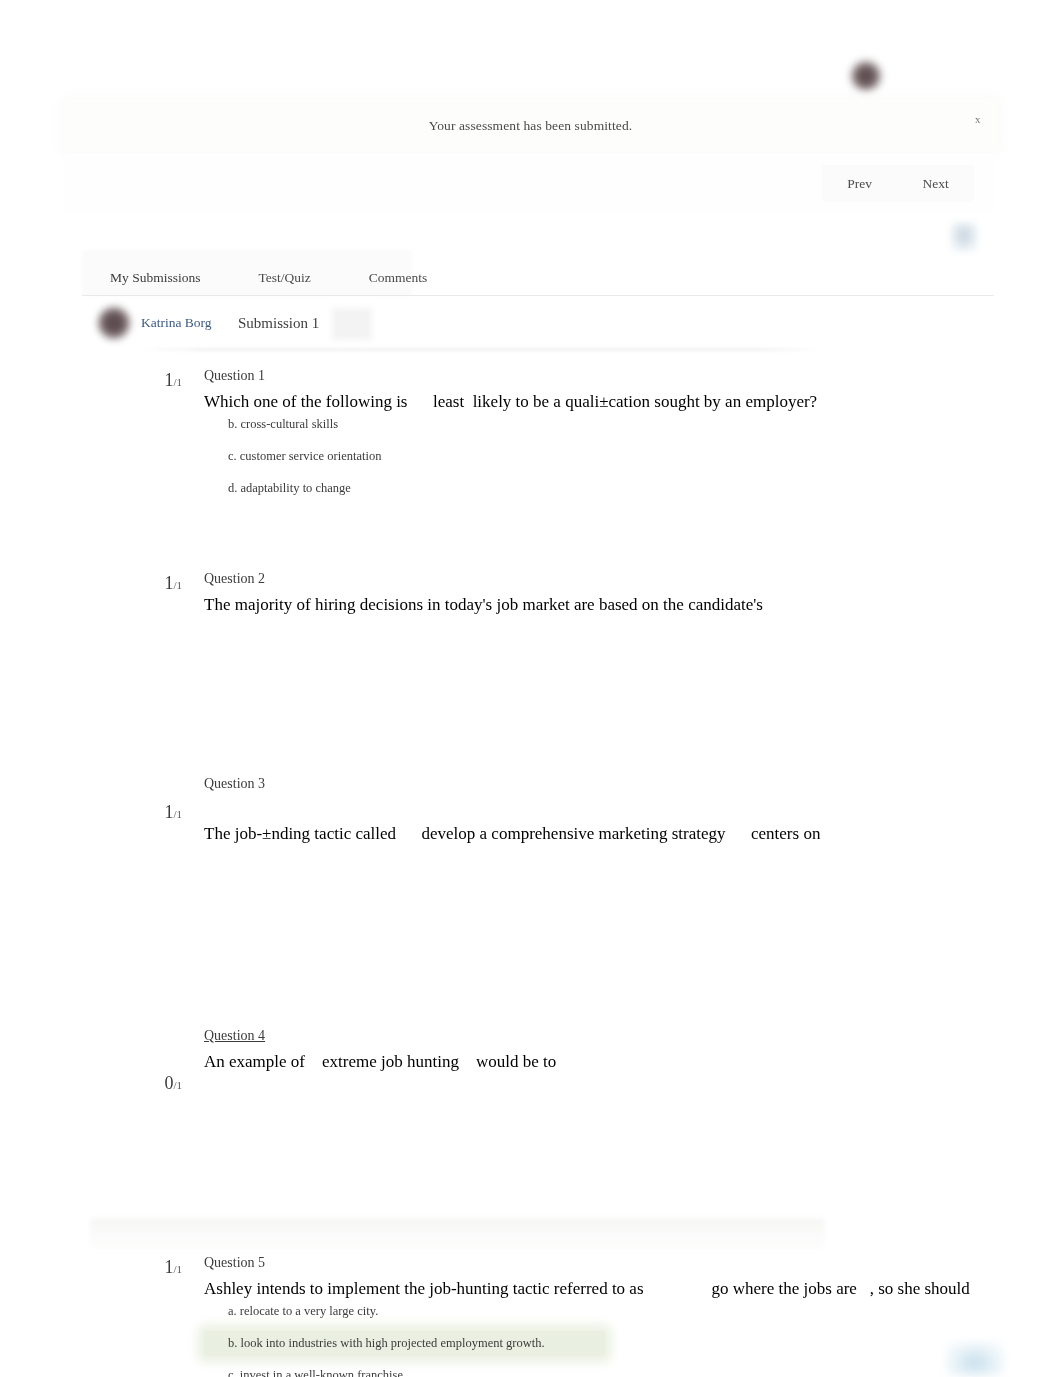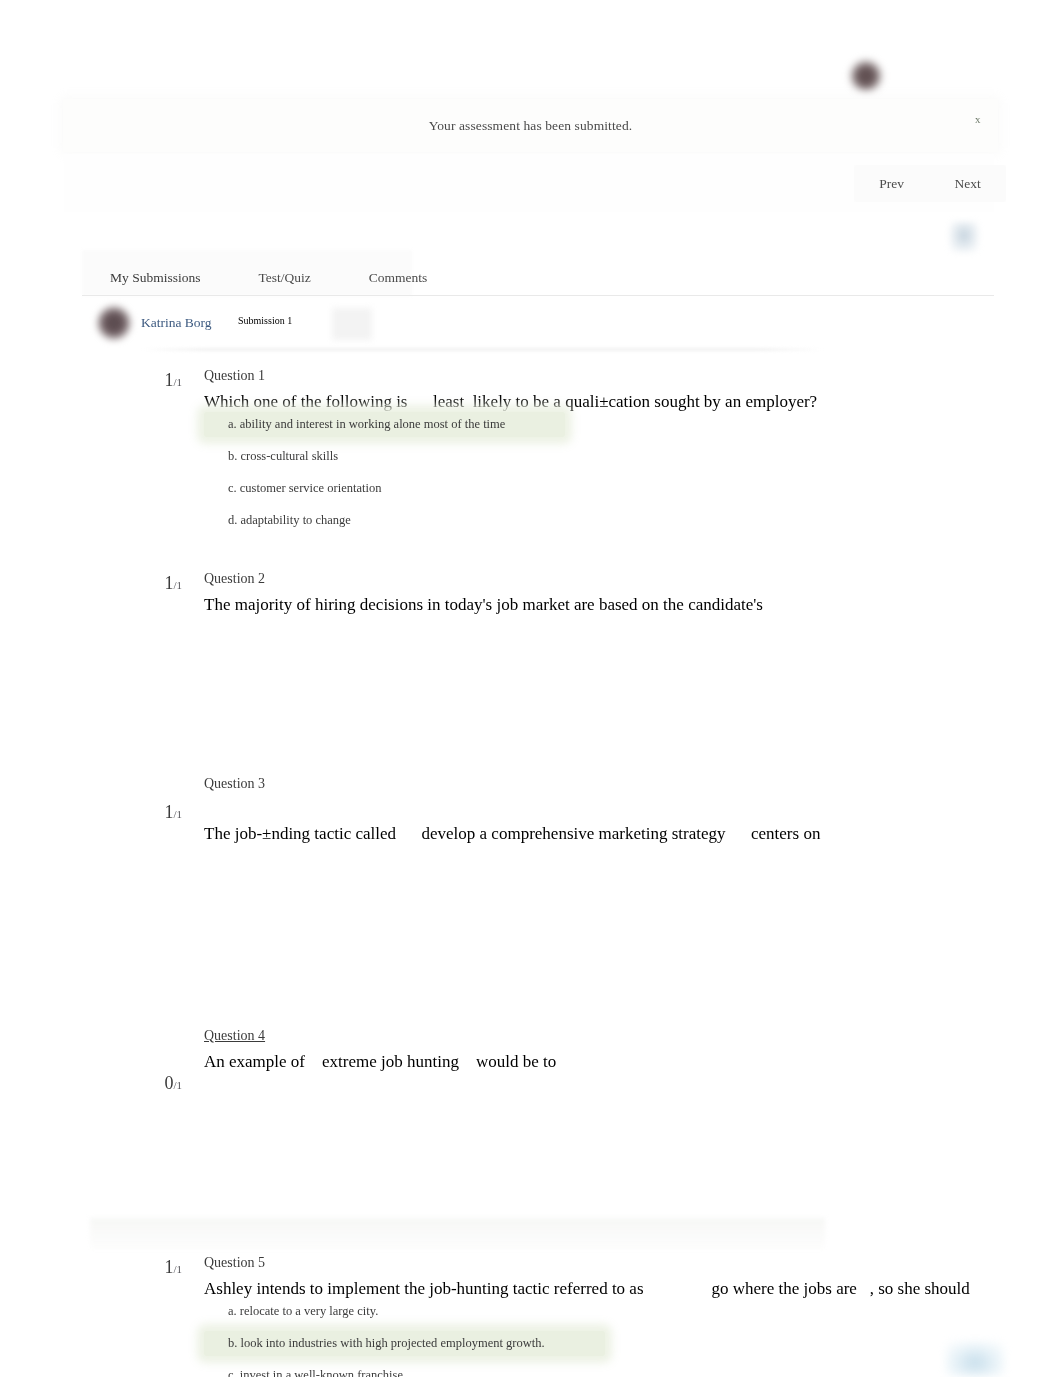--- a/index.html
+++ b/index.html
@@ -63,21 +63,21 @@
     position: absolute;
     left: 64px;
     top: 154px;
     width: 930px;
     height: 58px;
     background: #fefefe;
     filter: blur(0.4px);
   }
   .nav-group {
     position: absolute;
-    left: 854px;
+    left: 822px;
     top: 165px;
     width: 152px;
     height: 37px;
     display: flex;
     align-items: center;
     justify-content: space-around;
     background: rgba(250,250,250,0.8);
     border-radius: 2px;
     filter: blur(0.45px);
   }
@@ -153,22 +153,22 @@
     left: 141px;
     top: 315px;
     font-size: 13.5px;
     color: #3d5a80;
     cursor: pointer;
   }
   .sub-link {
     position: absolute;
     left: 238px;
     top: 315px;
-    font-size: 10px;
-    color: #000000;
+    font-size: 15px;
+    color: #404040;
     cursor: pointer;
   }
   .sub-badge {
     position: absolute;
     left: 332px;
     top: 308px;
     width: 40px;
     height: 32px;
     background: #f3f3f3;
     filter: blur(3px);
@@ -292,21 +292,20 @@
 <div class="sub-divider"></div>
 
 <div class="faint-band"></div>
 
 <div id="questions-root">
     <div class="question">
       <div class="q-score" style="top: 370px;"><span class="big">1</span><span class="small">/1</span></div>
       <div class="q-title" style="top: 368px;">Question 1</div>
       <div class="q-text" style="top: 392px;">Which one of the following is      least  likely to be a quali±cation sought by an employer?</div>
       <div class="q-options" style="top: 412px;">
-        <div class="q-option selected">a. ability and interest in working alone most of the time</div>
         <div class="q-option">b. cross-cultural skills</div>
         <div class="q-option">c. customer service orientation</div>
         <div class="q-option">d. adaptability to change</div>
       </div>
     </div>
     <div class="question">
       <div class="q-score" style="top: 573px;"><span class="big">1</span><span class="small">/1</span></div>
       <div class="q-title" style="top: 571px;">Question 2</div>
       <div class="q-text" style="top: 595px;">The majority of hiring decisions in today's job market are based on the candidate's</div>
     </div>

